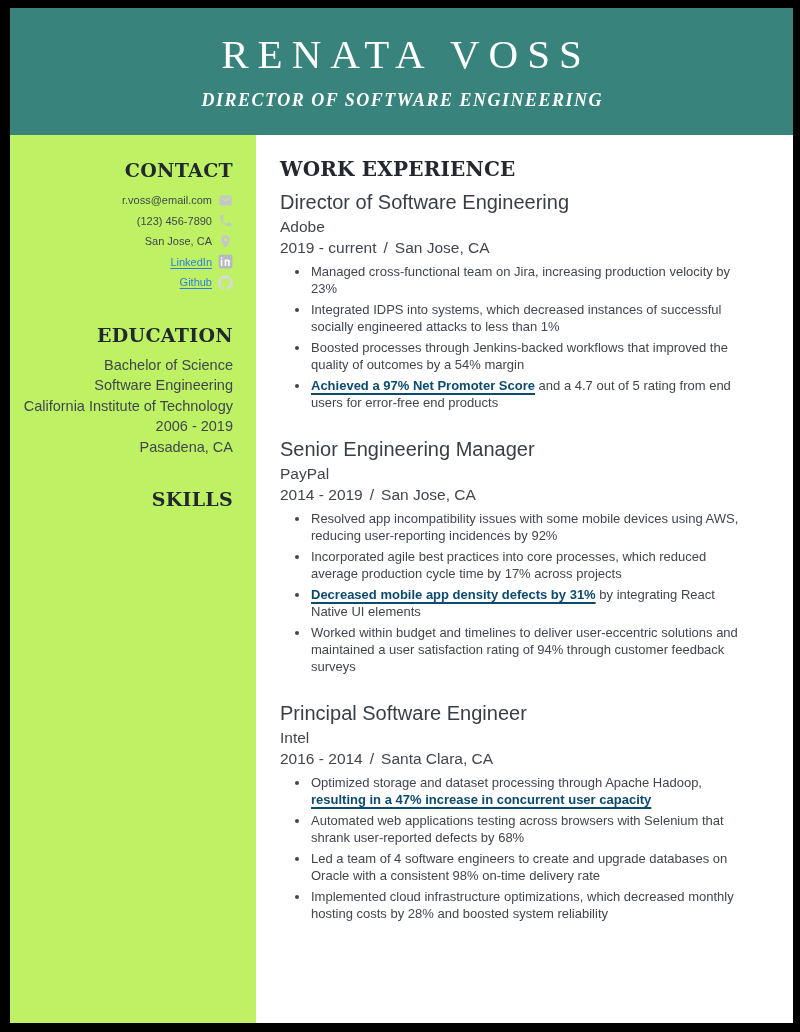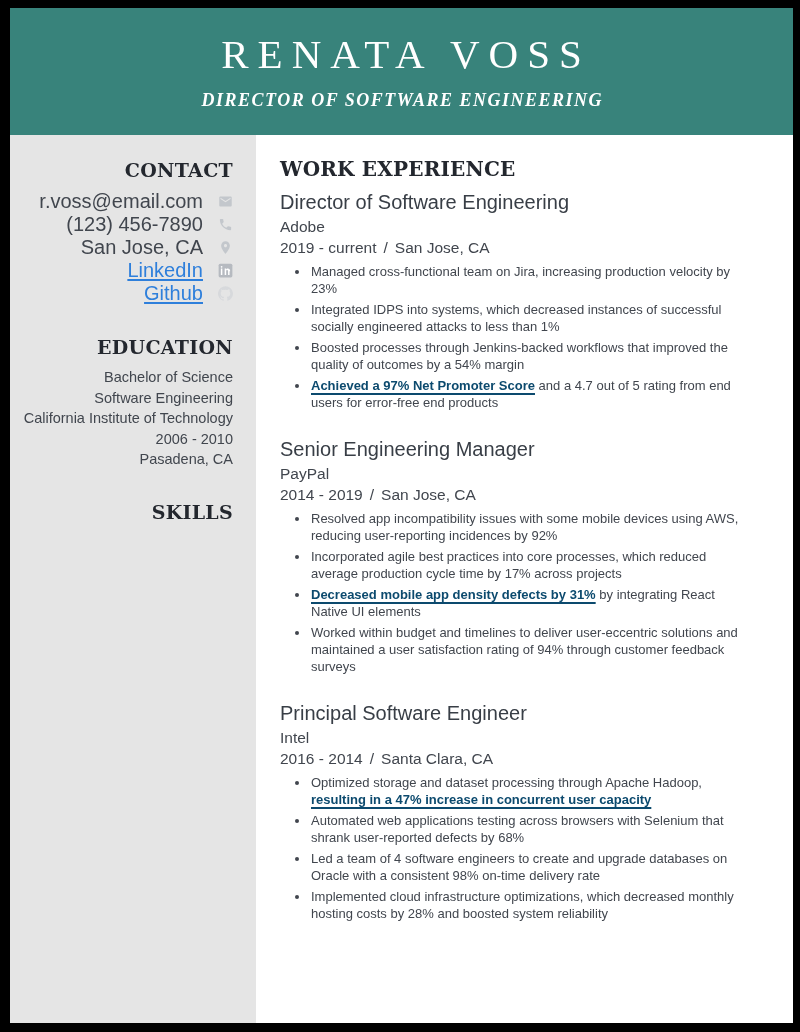--- a/index.html
+++ b/index.html
@@ -33,38 +33,38 @@
     font-style:italic; font-weight:600;
     font-size:18px; letter-spacing:1.5px; text-indent:1.5px;
     margin-top:13px;
   }
 
   
   .content { flex:1; display:flex; min-height:0; }
 
   .sidebar {
     width:246px; flex:none;
-    background:#e5e5e5;
+    background:#bef264;
     padding:24px 23px 24px 12px;
     text-align:right;
     color:#41464E;
   }
   .side-heading {
     font-family:"DejaVu Serif", serif;
     font-weight:700; font-size:19px;
     color:#23272E; letter-spacing:0.3px;
     margin-bottom:9px;
   }
   .side-section { margin-bottom:31px; }
   .side-section:last-child { margin-bottom:0; }
 
   .c-row {
     display:flex; justify-content:flex-end; align-items:center;
-    gap:15px; min-height:20.5px;
-    font-size:20px;
+    gap:6px; min-height:20.5px;
+    font-size:11px;
   }
   .c-text { color:#41464E; }
   .c-link { color:#2E7FDB; text-decoration:underline; text-underline-offset:2px; }
   .c-icon { width:15px; height:15px; flex:none; display:inline-flex; align-items:center; }
   .c-icon svg { width:15px; height:15px; display:block; }
 
   .edu-line, .skill-line { font-size:14.5px; line-height:20.5px; }
 
   
   .main {
@@ -157,21 +157,21 @@
             </div>
           </div>
       </div>
 
       <div class="side-section">
         <div class="side-heading">EDUCATION</div>
         <div>
             <div class="edu-line">Bachelor of Science</div>
             <div class="edu-line">Software Engineering</div>
             <div class="edu-line">California Institute of Technology</div>
-            <div class="edu-line">2006 - 2010</div>
+            <div class="edu-line">2006 - 2019</div>
             <div class="edu-line">Pasadena, CA</div>
           </div>
       </div>
 
       <div class="side-section">
         <div class="side-heading">SKILLS</div>
       </div>
     </div>
 
     <div class="main">

